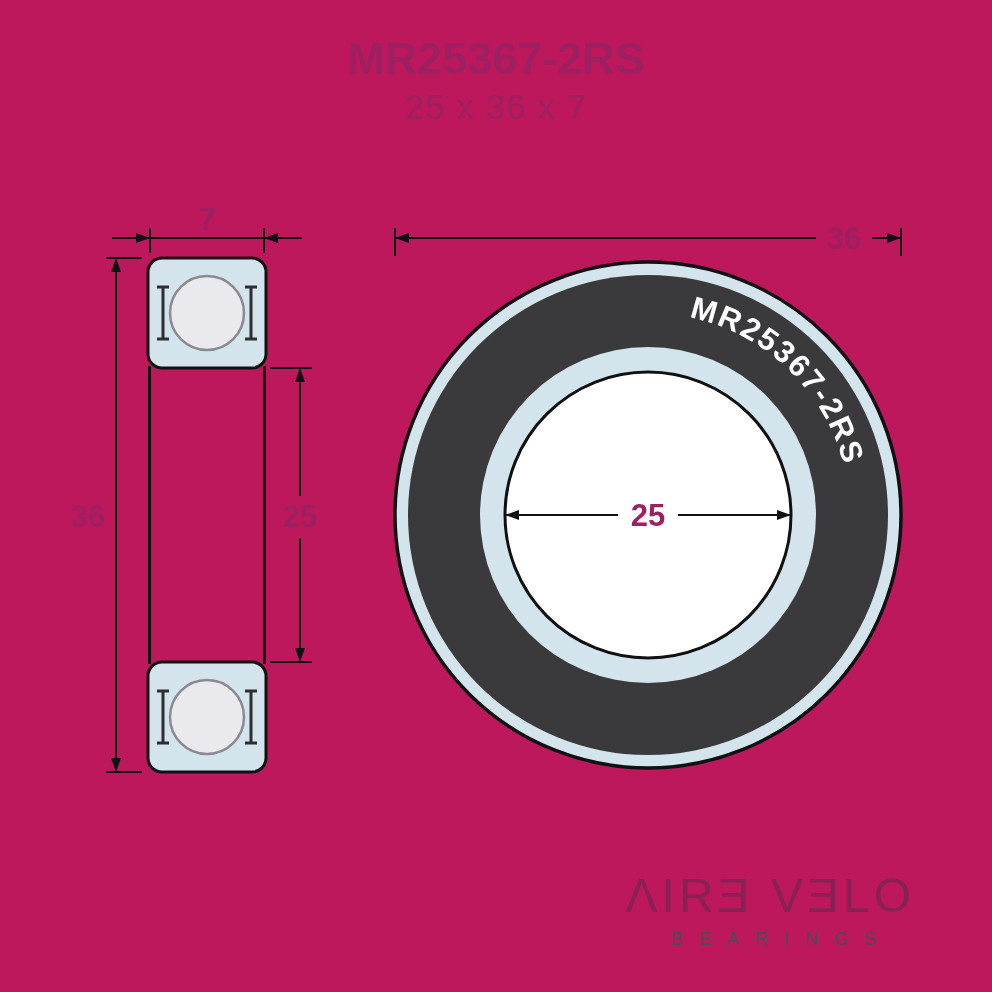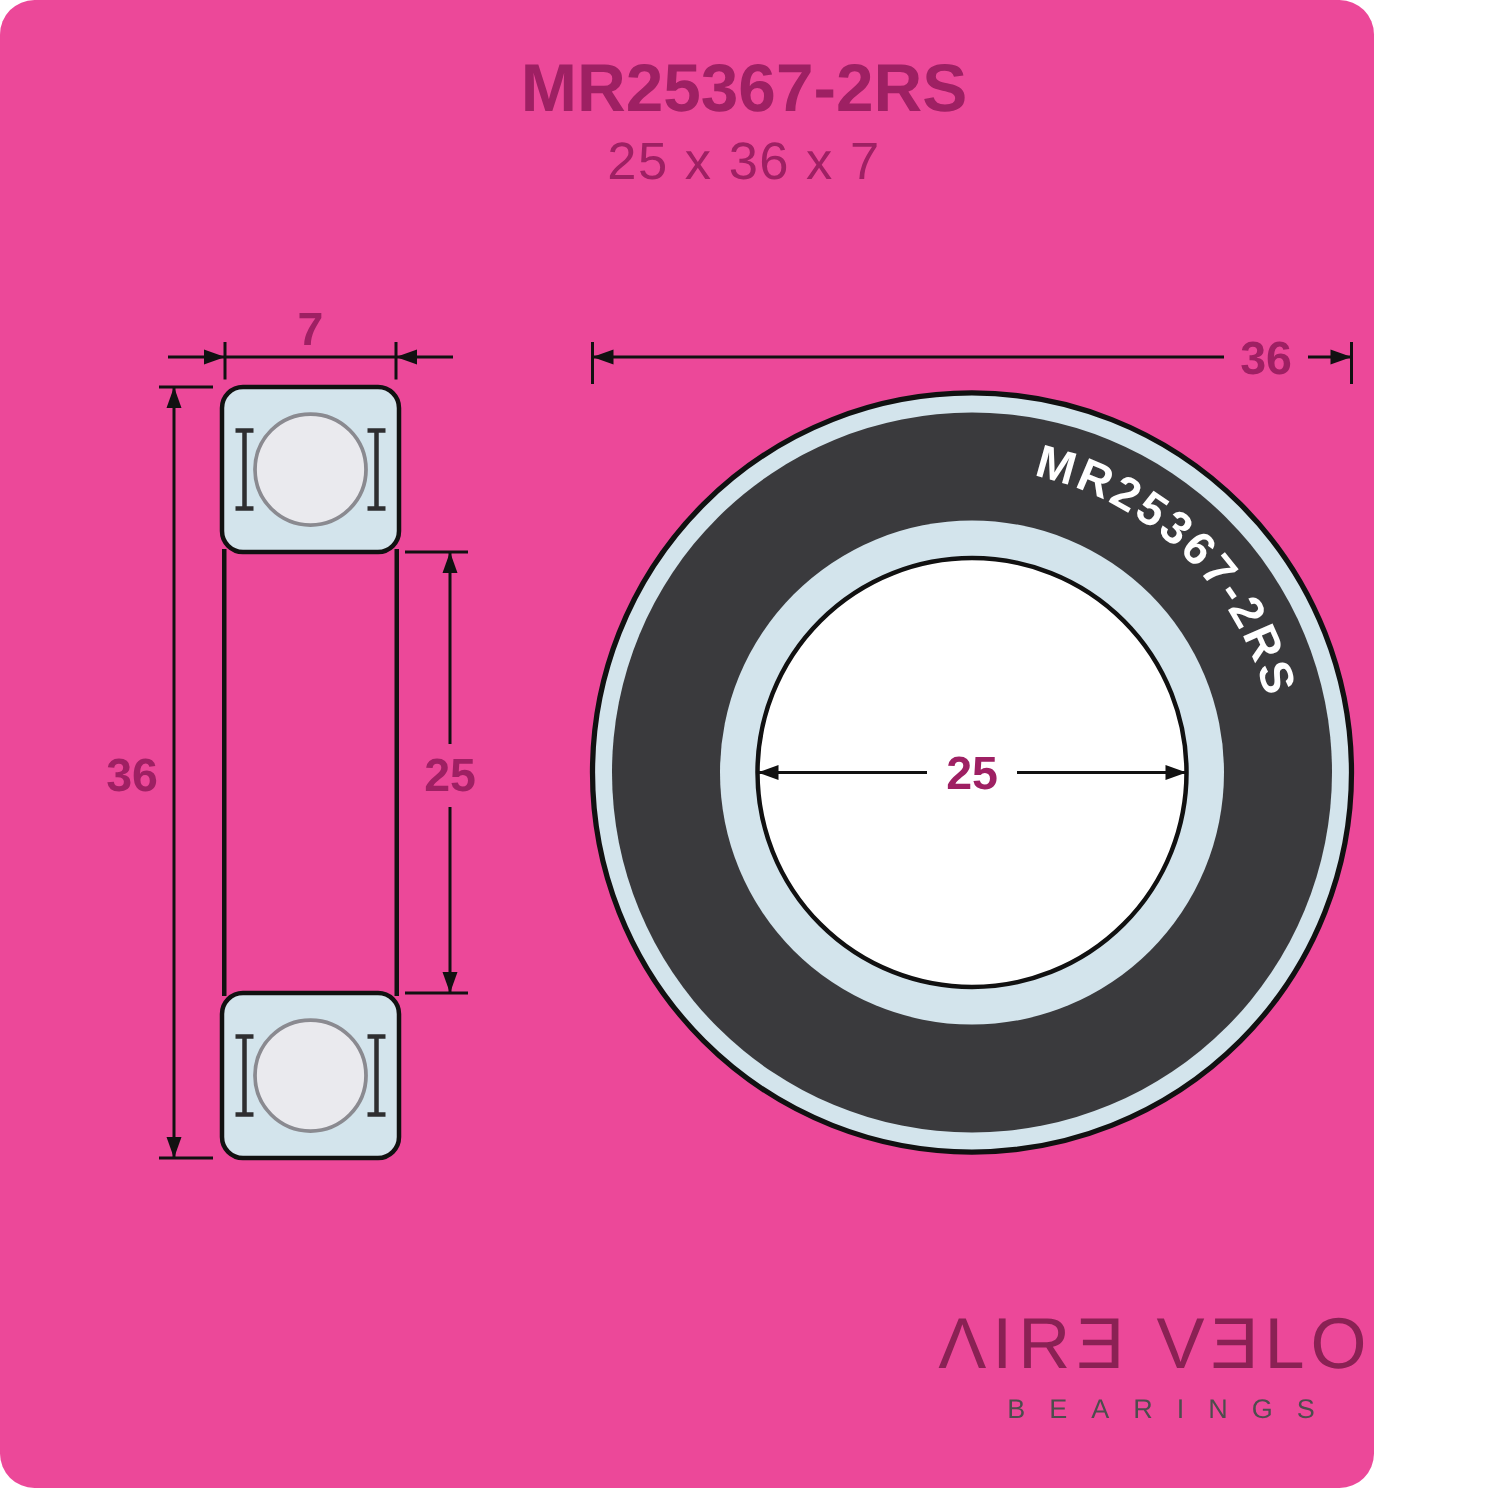--- a/index.html
+++ b/index.html
@@ -1,23 +1,22 @@
 <!DOCTYPE html>
 <html><head>
 <meta charset="utf-8">
 <style>
   html, body { margin: 0; padding: 0; background: #ffffff; }
   .page {
     position: relative;
-    width: 916px;
+    width: 992px;
     height: 992px;
-    background: #ec4899;
+    background: #be185d;
     overflow: hidden;
     font-family: "Liberation Sans", sans-serif;
-    border-radius: 23px;
   }
   svg { display: block; }
   svg text { font-family: "Liberation Sans", sans-serif; }
 </style>
 </head>
 <body>
 
 <div class="page">
   <svg width="992" height="992" viewBox="0 0 992 992">
 

